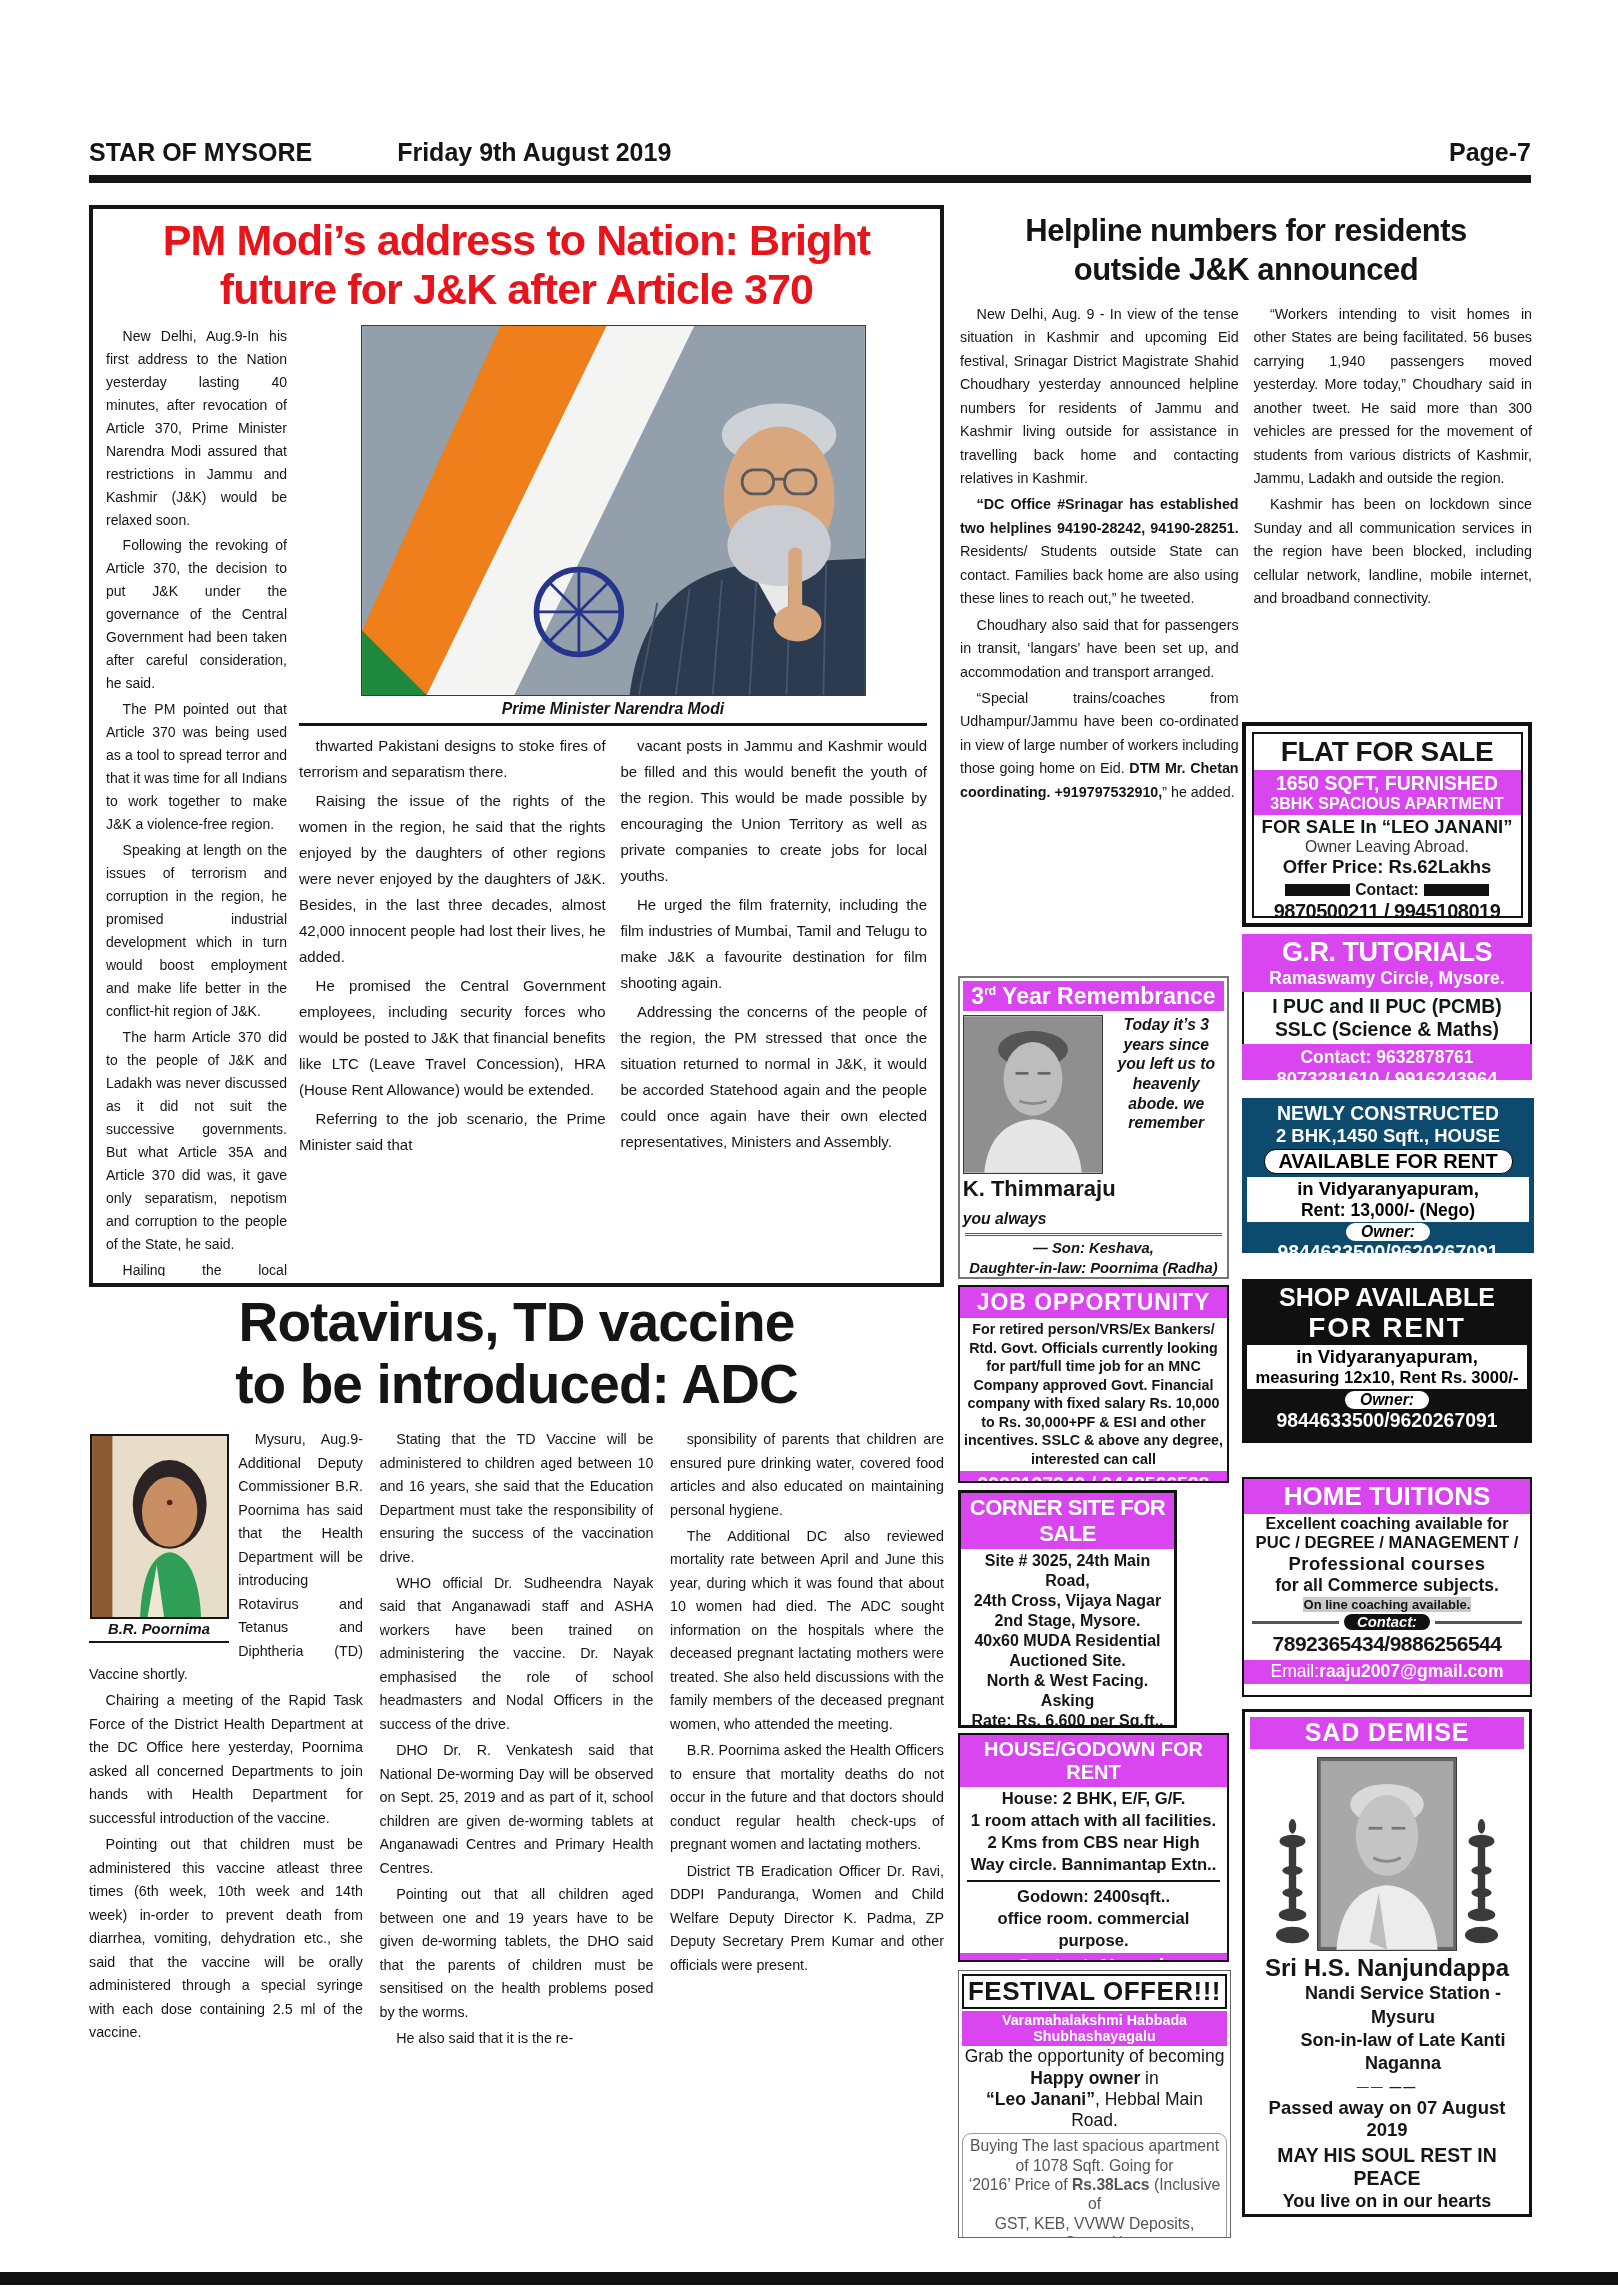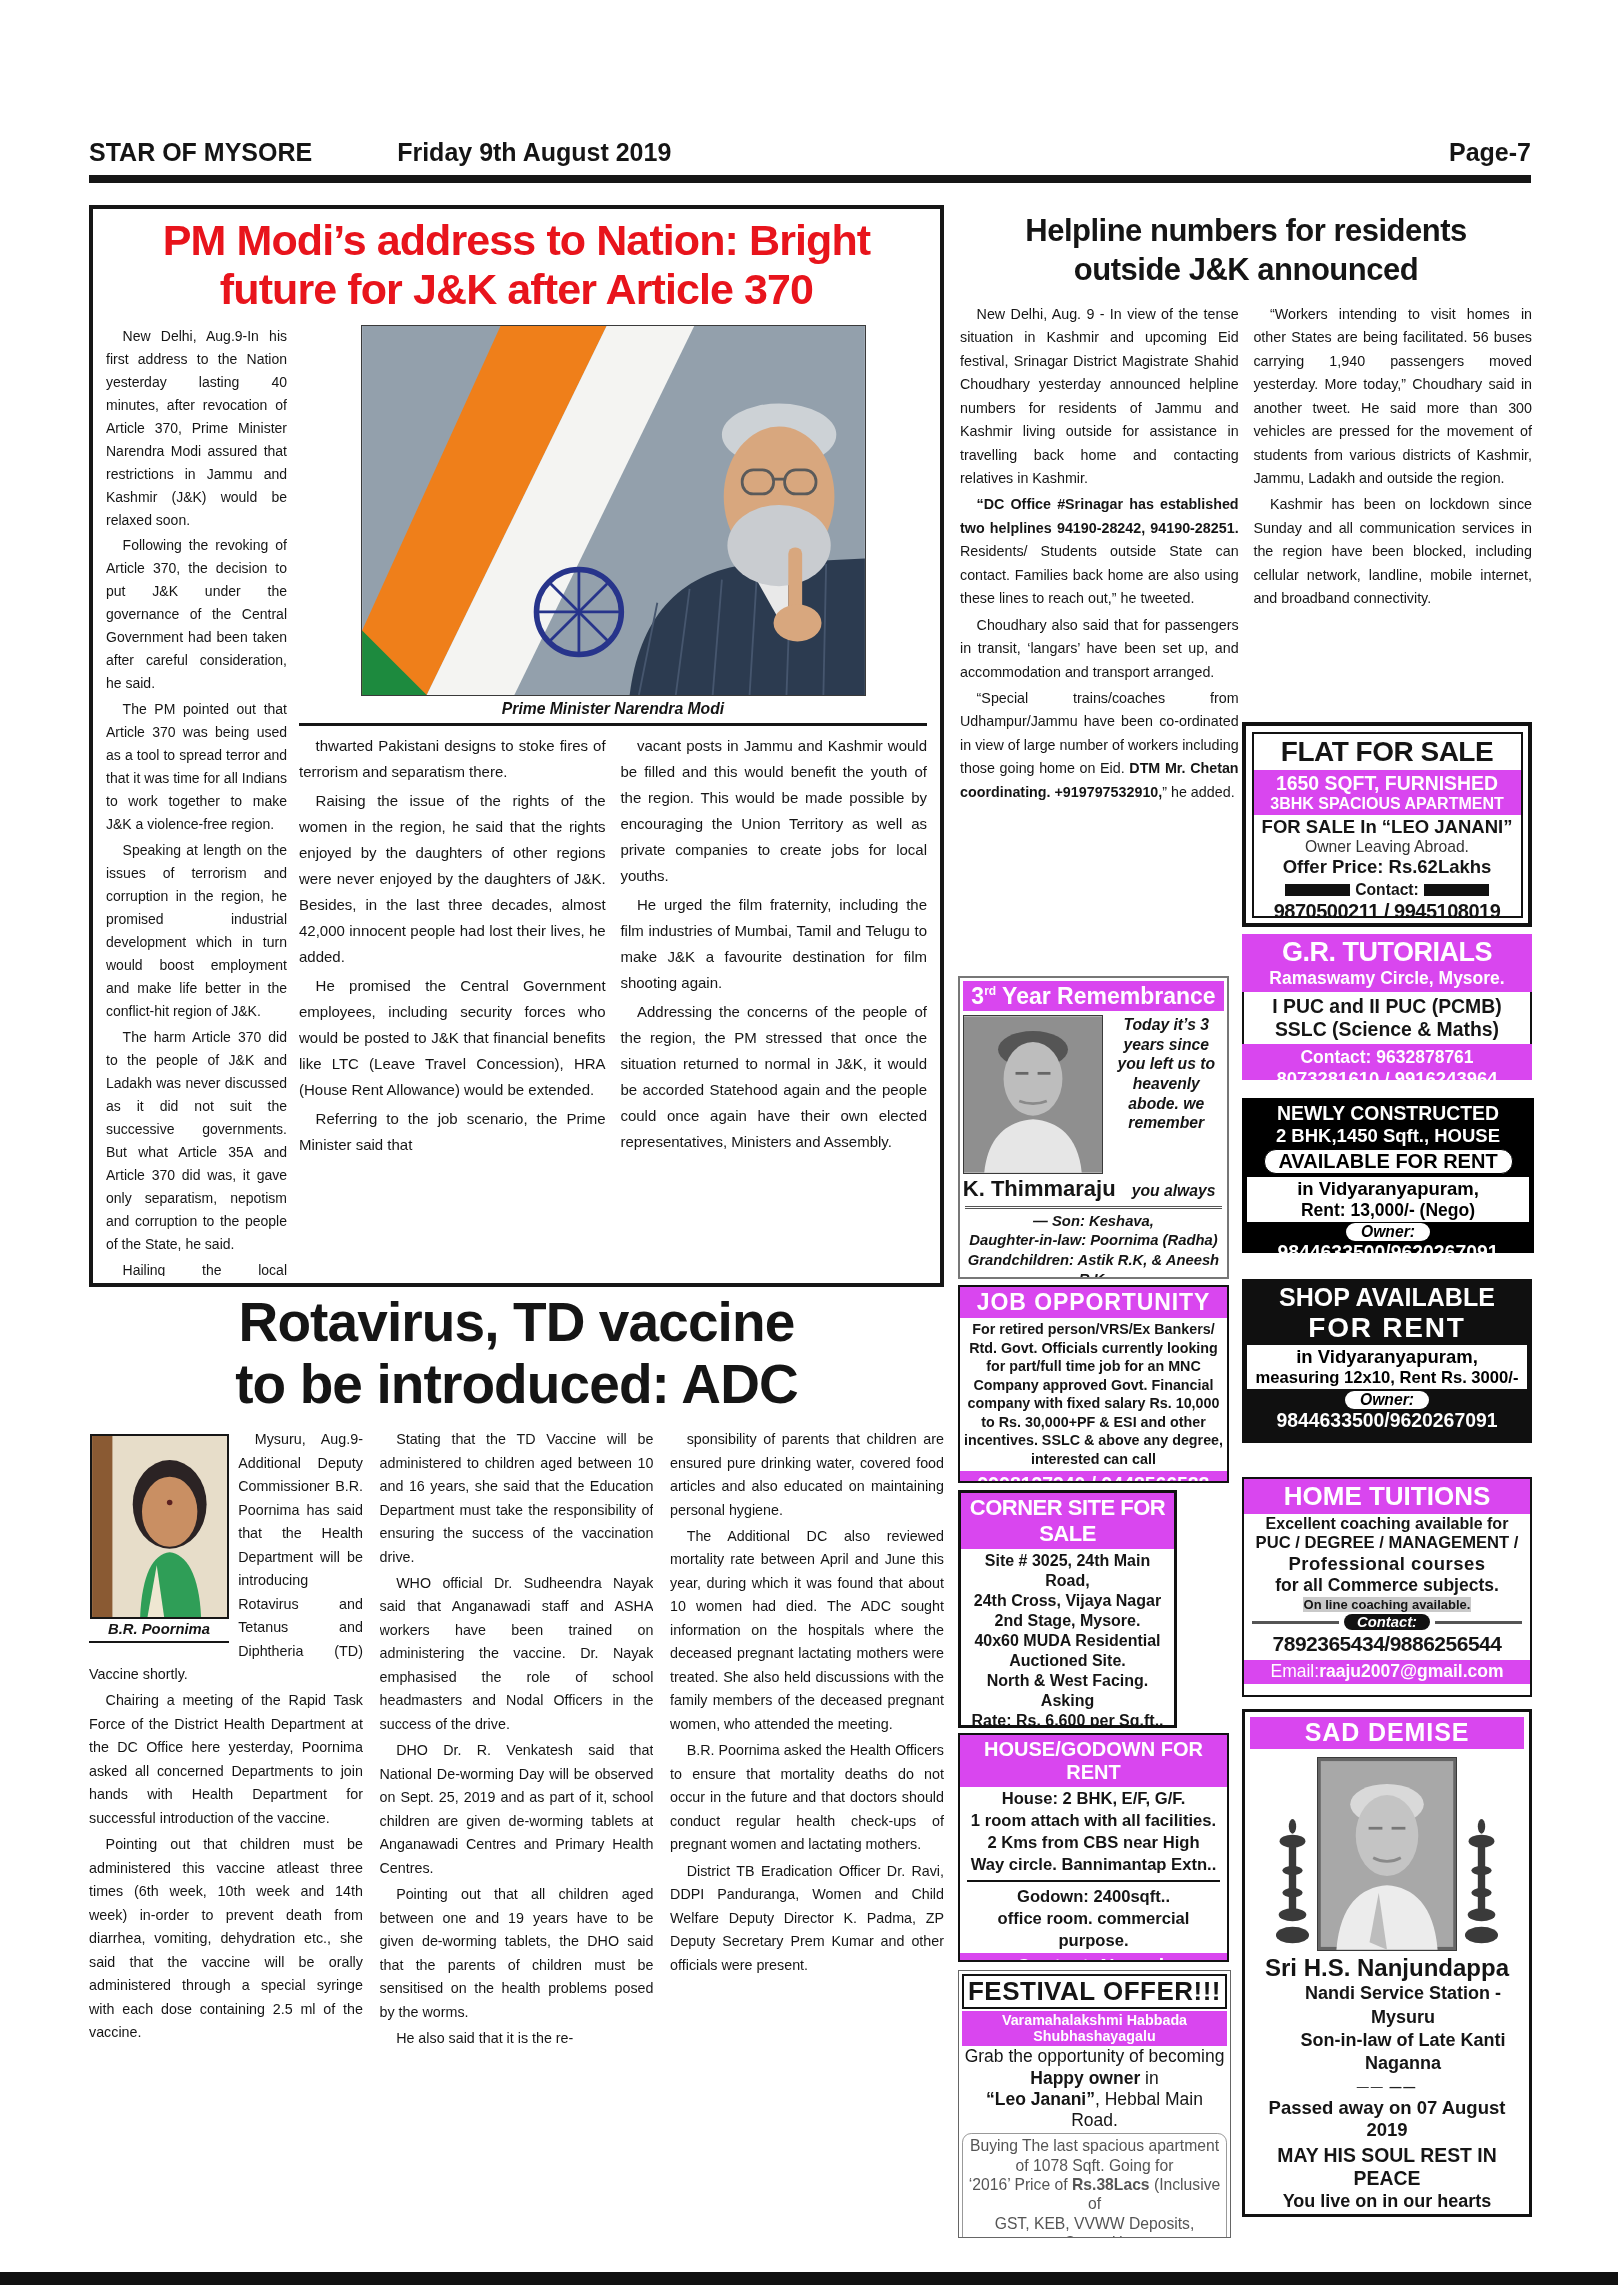--- a/index.html
+++ b/index.html
@@ -73,21 +73,21 @@
   .gr-top{padding:2.8px 0 3.7px;}
   .gr-title{font-size:27px;font-weight:800;letter-spacing:-0.5px;}
   .gr-sub{font-size:17.5px;font-weight:bold;}
   .gr-mid{padding:2.8px 0;background:#fff;border-left:2.8px solid #111;border-right:2.8px solid #111;}
   .gr-mid div{font-size:19.4px;font-weight:800;}
   .gr-bot{padding:2.8px 0 3.7px;}
   .gr-bot .c{font-size:17.5px;font-weight:bold;}
   .gr-bot .p{font-size:18.5px;font-weight:800;}
 
   
-  .ad-newly{left:1242px;top:1098px;width:292px;height:155px;background:#000000;color:#fff;padding:3.7px 2.8px;}
+  .ad-newly{left:1242px;top:1098px;width:292px;height:155px;background:#0c4a6e;color:#fff;padding:3.7px 2.8px;}
   .nw-l1{font-size:19.4px;font-weight:800;}
   .nw-l2{font-size:18.5px;font-weight:800;}
   .nw-banner{display:block;margin:2.8px auto;width:249px;border-radius:12px;background:#fff;color:#000;
              font-size:20px;font-weight:800;border:1.8px solid #000;}
   .nw-white{background:#fff;color:#000;margin:0 1.8px;padding:0.9px 0;}
   .nw-white .a{font-size:18.5px;font-weight:bold;}
   .nw-white .b{font-size:17.5px;font-weight:bold;}
   .nw-owner{font-size:15.7px;font-weight:bold;font-style:italic;margin-top:0.9px;}
   .nw-phones{font-size:19.4px;font-weight:800;}
 
@@ -128,21 +128,21 @@
   .sd-rip{font-size:19.4px;font-weight:800;margin-top:2.8px;}
   .sd-verse{font-size:18px;font-weight:bold;line-height:1.25;}
   .sd-footer{margin-top:5.5px;padding:2.8px 0;}
 
   
   .ad-rem{left:958px;top:976px;width:271px;height:303px;border:2.8px solid #777;padding:2.8px;}
   .rem-title{font-size:23px;font-weight:800;padding:1.8px 0;}
   .rem-title sup{font-size:12px;}
   .rem-body{display:flex;gap:5.5px;margin-top:3.7px;text-align:left;}
   .rem-side{flex:1;font-size:15.7px;font-weight:bold;font-style:italic;line-height:1.25;text-align:center;}
-  .rem-name-row{display:flex;align-items:baseline;gap:7.4px;margin-top:1.8px;}
+  .rem-name-row{display:flex;align-items:baseline;gap:7.4px;margin-top:1.8px;flex-direction:column;}
   .rem-name{font-size:22px;font-weight:800;}
   .rem-div{border-top:3.7px double #555;margin:3.7px 1.8px;}
   .rem-fam{font-size:14.8px;font-weight:bold;font-style:italic;line-height:1.3;}
 
   
   .ad-job{left:958px;top:1285px;width:271px;height:198px;border:2.8px solid #111;}
   .job-title{font-size:23px;font-weight:800;letter-spacing:0.9px;padding:1.8px 0;}
   .job-body{font-size:14.3px;font-weight:bold;line-height:18.5px;padding:2.8px 3.7px;}
   .job-phones{font-size:19.4px;font-weight:800;padding:1.8px 0;}
 

